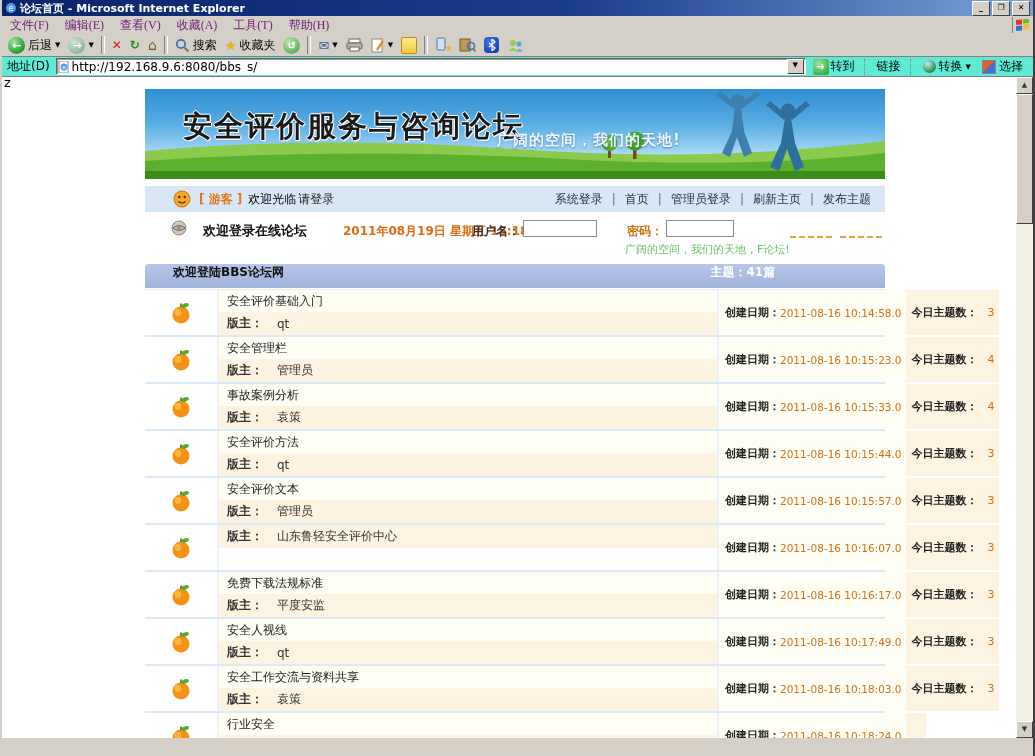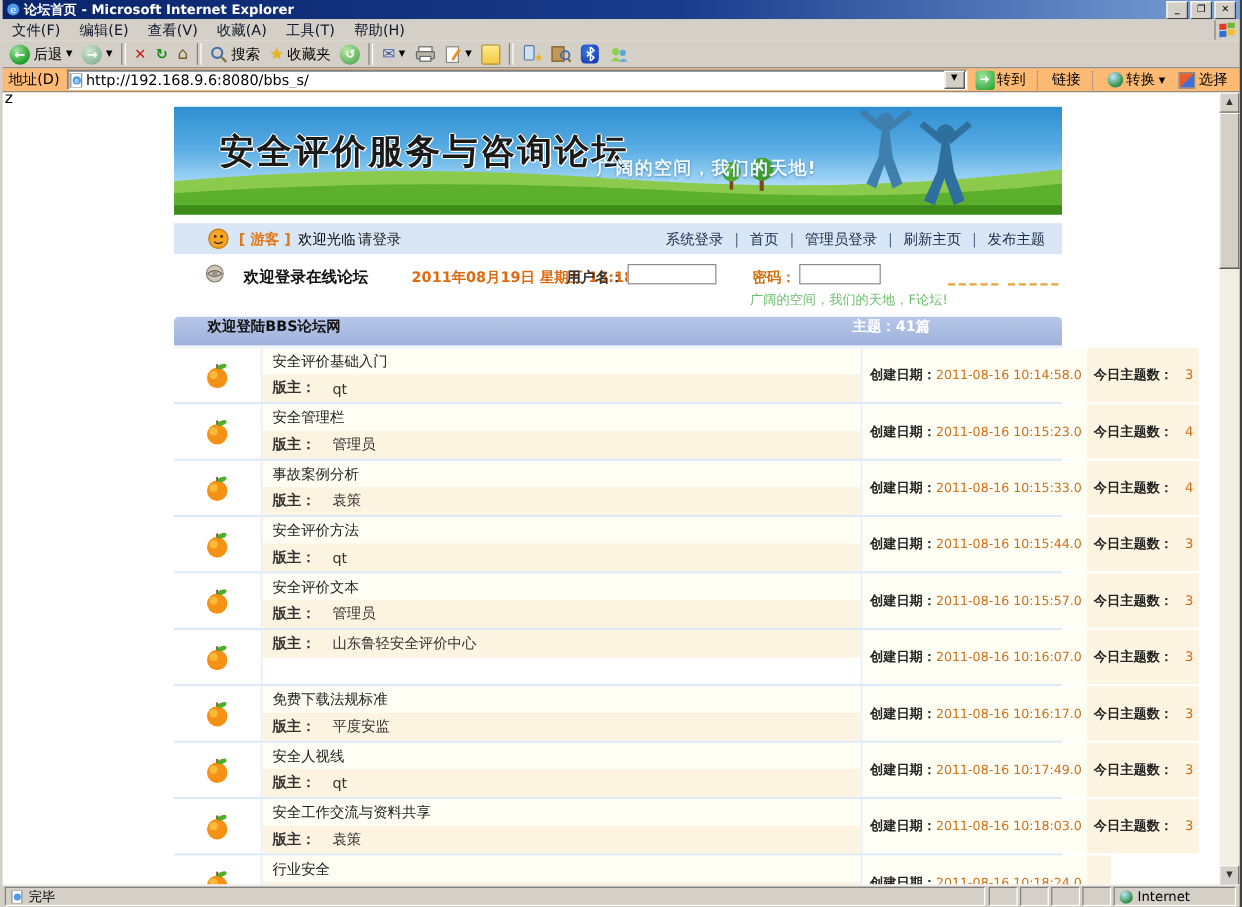--- a/index.html
+++ b/index.html
@@ -8,21 +8,21 @@
 
   
   .titlebar{position:absolute;top:0;left:0;right:0;height:16px;background:linear-gradient(90deg,#0a246a 0%,#1a3c8c 55%,#7ba2d8 100%);display:flex;align-items:center;padding:0 3px;color:#fff;}
   .ie-icon{width:12px;height:12px;margin-right:3px;flex:0 0 auto;}
   .title-text{font-size:11px;font-weight:bold;white-space:nowrap;flex:1;}
   .winbtns{display:flex;gap:2px;}
   .winbtn{width:16px;height:13px;background:#d4d0c8;border:1px solid;border-color:#fff #404040 #404040 #fff;color:#000;font-size:8px;line-height:11px;text-align:center;font-weight:bold;}
 
   
   .menubar{position:absolute;top:16px;left:0;right:0;height:18px;background:#d4d0c8;display:flex;align-items:center;border-bottom:1px solid #fff;}
-  .menu-item{padding:1px 8px;color:#0f172a;white-space:nowrap;cursor:default;}
+  .menu-item{padding:1px 8px;color:#701a75;white-space:nowrap;cursor:default;font-family:Liberation Serif, serif;}
   .menubar .spacer{flex:1;}
   .winlogo{width:20px;height:16px;background:#d4d0c8;border-left:1px solid #808080;display:flex;align-items:center;justify-content:center;}
 
   
   .toolbar{position:absolute;top:34px;left:0;right:0;height:22px;background:#d4d0c8;display:flex;align-items:center;padding-left:2px;border-bottom:1px solid #808080;}
   .tb-btn{display:flex;align-items:center;gap:3px;padding:0 4px;height:20px;color:#000;white-space:nowrap;}
   .tb-sep{width:2px;height:18px;border-left:1px solid #808080;border-right:1px solid #fff;margin:0 3px;}
   .circ{width:17px;height:17px;border-radius:50%;display:flex;align-items:center;justify-content:center;color:#fff;font-size:11px;font-weight:bold;}
   .circ.back{background:radial-gradient(circle at 35% 30%,#9fe49f,#1f9e2c 70%,#0d6e18);}
   .circ.fwd{background:radial-gradient(circle at 35% 30%,#cfe4cf,#8fb89b 70%,#6f957c);}
@@ -30,21 +30,21 @@
   .caret{font-size:7px;color:#000;}
   .stop-x{color:#d01818;font-weight:bold;font-size:12px;}
   .refresh{color:#1f8e1f;font-weight:bold;font-size:12px;}
   .home{font-size:14px;color:#7a5c28;}
   .star{color:#e8b416;font-size:13px;text-shadow:0 0 1px #9a7;}
   .mail{color:#3f5fae;font-size:13px;}
   .note{width:14px;height:15px;background:linear-gradient(#ffe98a,#f4c843);border:1px solid #b89018;border-radius:2px;}
   .bticon{width:15px;height:16px;background:radial-gradient(circle at 40% 35%,#3f7ae8,#0a2ea8);border-radius:4px;display:flex;align-items:center;justify-content:center;}
 
   
-  .addressbar{position:absolute;top:57px;left:0;right:0;height:19px;background:#fdba74;display:flex;align-items:center;padding:0 2px;gap:3px;border-bottom:1px solid #808080;}
+  .addressbar{position:absolute;top:57px;left:0;right:0;height:19px;background:#5eead4;display:flex;align-items:center;padding:0 2px;gap:3px;border-bottom:1px solid #808080;}
   .addr-label{white-space:nowrap;padding:0 3px;}
   .addr-box{flex:1;display:flex;align-items:center;background:#fff;border:1px solid #636363;border-bottom-color:#fff;border-right-color:#fff;box-shadow:inset 1px 1px 0 #9a9a9a;height:15px;padding:0 1px;}
   .addr-box input{flex:1;border:none;outline:none;font-size:12px;font-family:inherit;height:13px;padding:0 2px;background:transparent;}
   .addr-drop{width:15px;height:13px;background:#d4d0c8;border:1px solid;border-color:#fff #404040 #404040 #fff;font-size:7px;text-align:center;line-height:11px;}
   .go-btn{display:flex;align-items:center;gap:2px;padding:0 4px;}
   .go-circ{width:16px;height:16px;border-radius:3px;background:radial-gradient(circle at 35% 30%,#9fe49f,#1f9e2c);color:#fff;font-weight:bold;font-size:10px;display:flex;align-items:center;justify-content:center;}
   .link-grip{width:3px;height:16px;border-left:1px dotted #808080;margin:0 2px;}
   .ext-btn{display:flex;align-items:center;gap:3px;padding:0 4px;white-space:nowrap;}
   .mini-globe{width:13px;height:13px;border-radius:50%;background:radial-gradient(circle at 35% 30%,#bfe6ff,#2f8e3f 70%,#1a5fae);}
   .mini-sel{width:12px;height:12px;background:linear-gradient(135deg,#e85c2c 50%,#3f6fd8 50%);border:1px solid #888;}
@@ -663,30 +663,13 @@
 </div>
     </div>
 
     <div class="vscroll">
       <div class="vs-btn up">▲</div>
       <div class="vs-thumb"></div>
       <div class="vs-btn down">▼</div>
     </div>
   </div>
 
-  <div class="statusbar">
-    <div class="st-left">
-      <svg width="11" height="11" viewBox="0 0 12 12">
-          <rect x="1" y="0" width="9" height="12" fill="#fff" stroke="#888"></rect>
-          <circle cx="6" cy="6" r="3.2" fill="#4f9be8"></circle>
-        </svg>
-      <span>完毕</span>
-    </div>
-    <div class="st-cell"></div>
-    <div class="st-cell"></div>
-    <div class="st-cell"></div>
-    <div class="st-cell"></div>
-    <div class="st-net">
-      <span class="mini-globe" style="width:11px;height:11px;display:inline-block;"></span>
-      <span>Internet</span>
-    </div>
-  </div>
 </div>
 
 </body></html>

